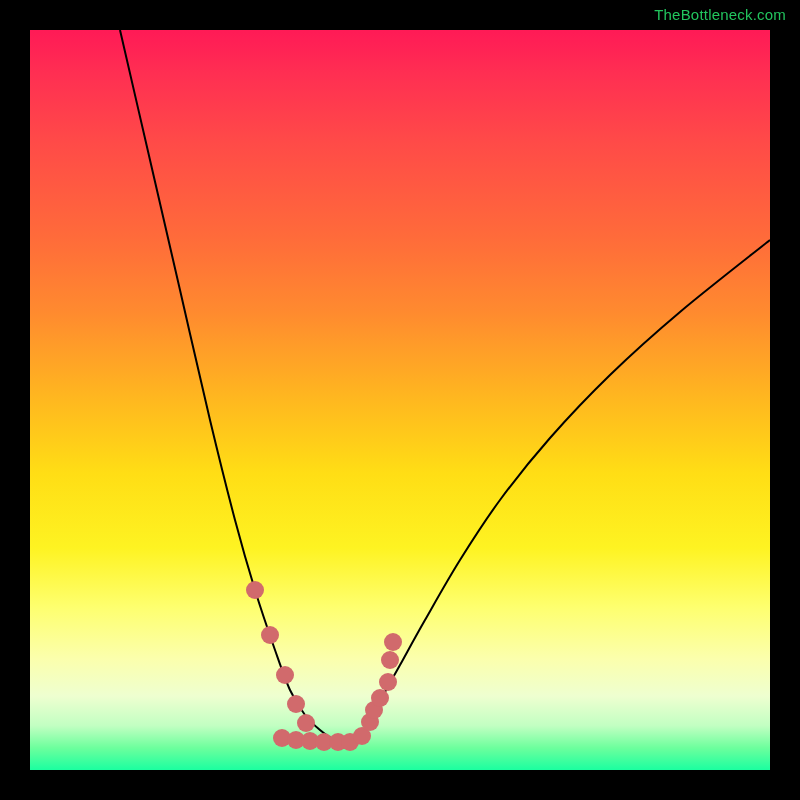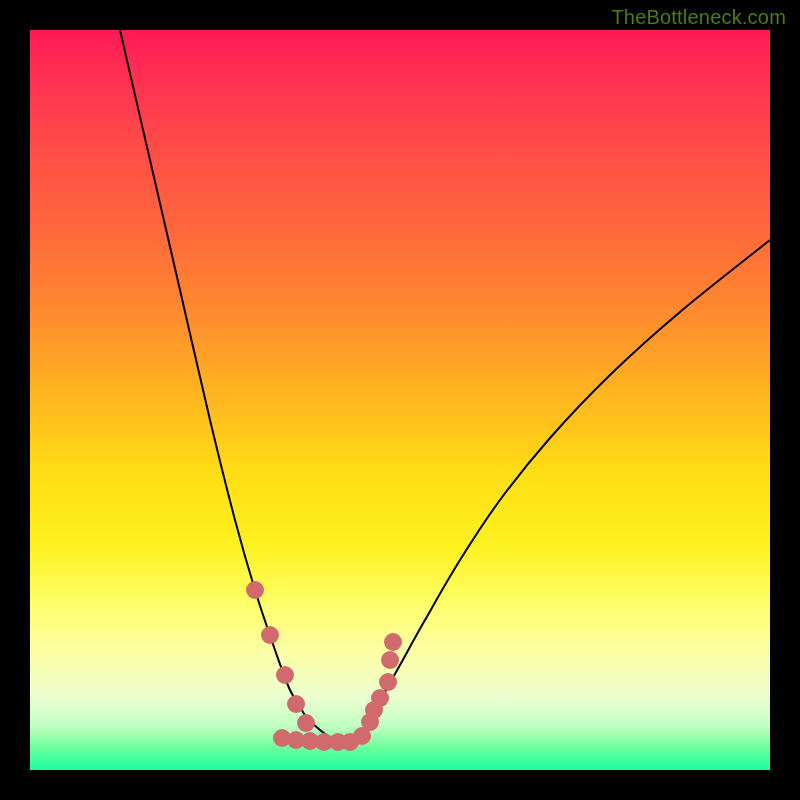--- a/index.html
+++ b/index.html
@@ -37,22 +37,22 @@
       #eeffd0 90%,
       #c2ffc2 94%,
       #6dff9d 97%,
       #1bffa0 100%
     );
   }
   .watermark {
     position: absolute;
     top: 6px;
     right: 14px;
-    color: #4d7c0f;
-    font-size: 20px;
+    color: #22c55e;
+    font-size: 15px;
     font-weight: 500;
     letter-spacing: 0.2px;
   }
   svg.curve {
     position: absolute;
     left: 0;
     top: 0;
     width: 740px;
     height: 740px;
   }

